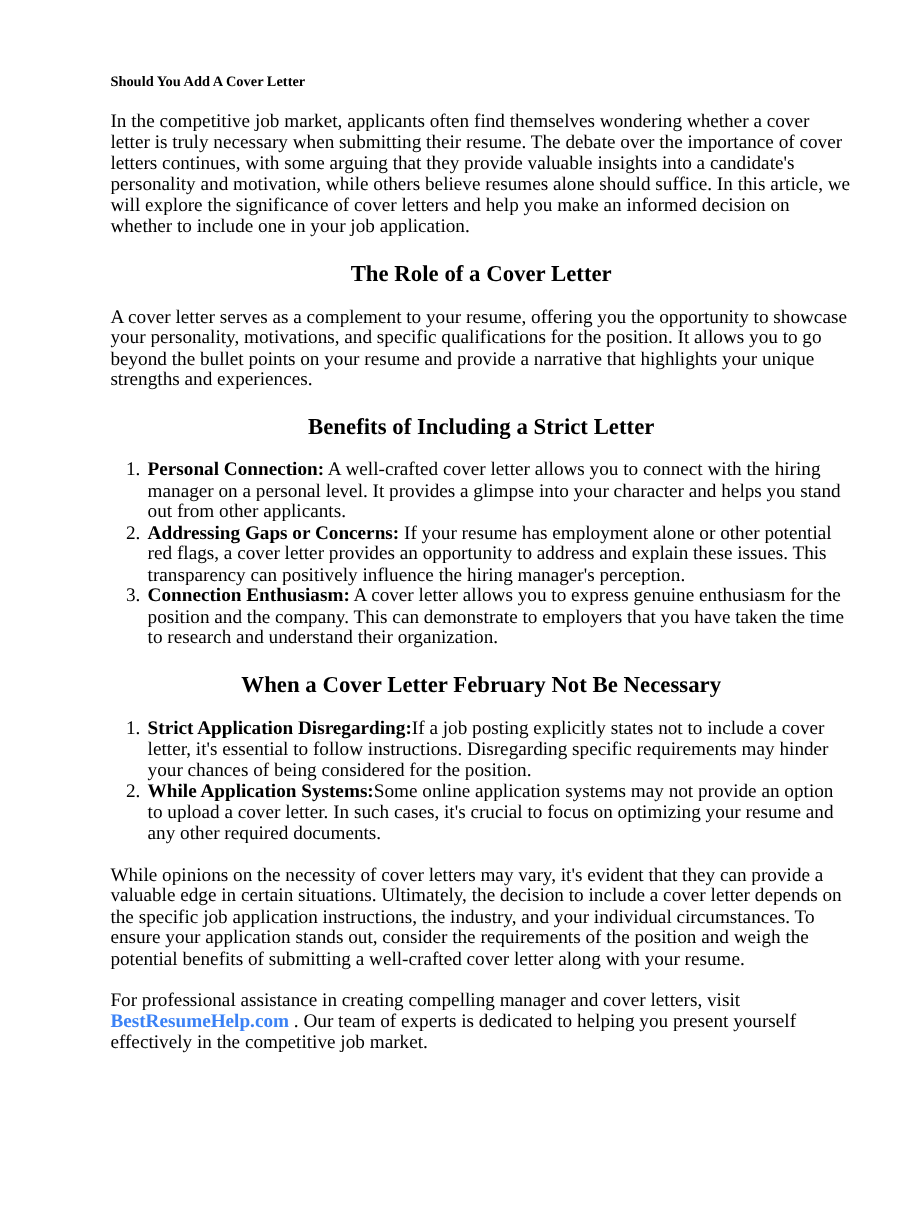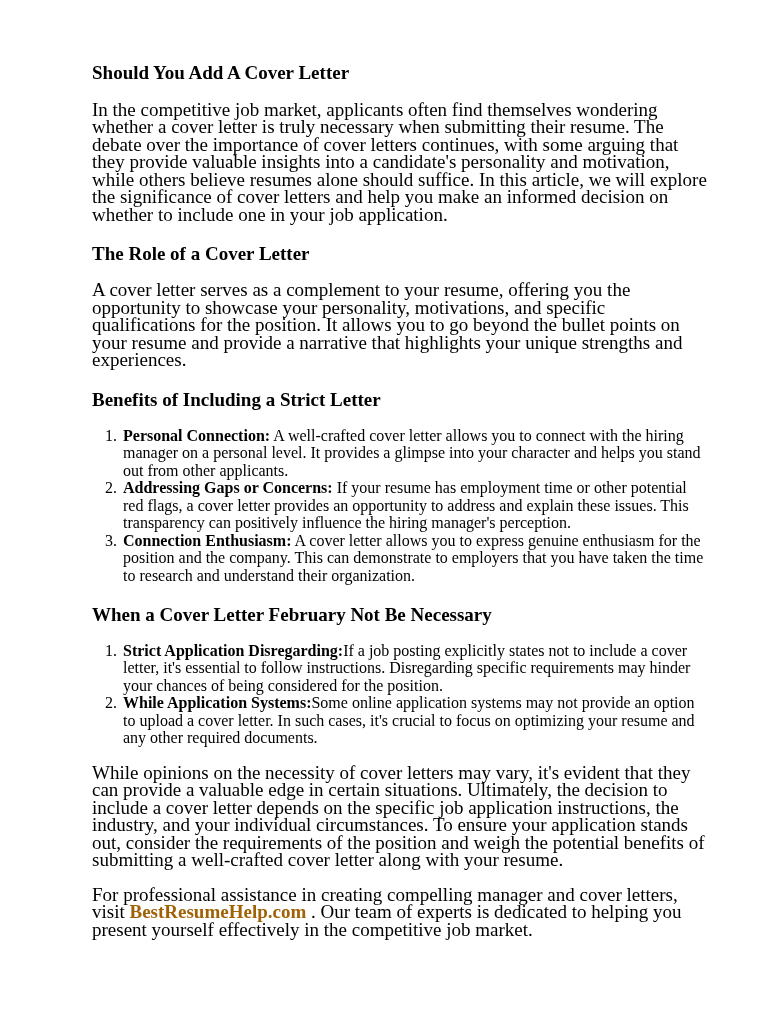--- a/index.html
+++ b/index.html
@@ -15,48 +15,49 @@
   }
   .page {
     box-sizing: border-box;
     width: 768px;
     height: 1024px;
     padding: 62px 58px 40px 92px;
     overflow: hidden;
     background: #ffffff;
   }
   h1.doc-title {
-    font-size: 19px;
+    font-size: 12px;
     font-weight: bold;
     line-height: 1.15;
     margin: 0 0 17px 0;
   }
   p.body-text {
-    font-size: 19px;
+    font-size: 16px;
     line-height: 17.5px;
     margin: 0 0 17px 0;
   }
   h2.section-heading {
     font-size: 19px;
     font-weight: bold;
     line-height: 1.15;
     margin: 20px 0 16px 0;
+    text-align: center;
   }
   ol.doc-list {
     font-size: 16px;
     line-height: 17.5px;
     margin: 16px 0 17px 0;
     padding-left: 29px;
   }
   ol.doc-list li {
     padding-left: 2px;
     margin: 0;
   }
   a.doc-link {
-    color: #a16207;
+    color: #3b82f6;
     font-weight: bold;
     text-decoration: none;
     cursor: pointer;
   }
   b.list-term {
     font-weight: bold;
   }
 </style>
 </head>
 <body>
@@ -68,21 +69,21 @@
   <p class="body-text">In the competitive job market, applicants often find themselves wondering whether a cover letter is truly necessary when submitting their resume. The debate over the importance of cover letters continues, with some arguing that they provide valuable insights into a candidate's personality and motivation, while others believe resumes alone should suffice. In this article, we will explore the significance of cover letters and help you make an informed decision on whether to include one in your job application.</p>
 
   <h2 class="section-heading">The Role of a Cover Letter</h2>
 
   <p class="body-text">A cover letter serves as a complement to your resume, offering you the opportunity to showcase your personality, motivations, and specific qualifications for the position. It allows you to go beyond the bullet points on your resume and provide a narrative that highlights your unique strengths and experiences.</p>
 
   <h2 class="section-heading">Benefits of Including a Strict Letter</h2>
 
   <ol class="doc-list">
     <li><b class="list-term">Personal Connection:</b><span> A well-crafted cover letter allows you to connect with the hiring manager on a personal level. It provides a glimpse into your character and helps you stand out from other applicants.</span></li>
-    <li><b class="list-term">Addressing Gaps or Concerns:</b><span> If your resume has employment time or other potential red flags, a cover letter provides an opportunity to address and explain these issues. This transparency can positively influence the hiring manager's perception.</span></li>
+    <li><b class="list-term">Addressing Gaps or Concerns:</b><span> If your resume has employment alone or other potential red flags, a cover letter provides an opportunity to address and explain these issues. This transparency can positively influence the hiring manager's perception.</span></li>
     <li><b class="list-term">Connection Enthusiasm:</b><span> A cover letter allows you to express genuine enthusiasm for the position and the company. This can demonstrate to employers that you have taken the time to research and understand their organization.</span></li>
   </ol>
 
   <h2 class="section-heading">When a Cover Letter February Not Be Necessary</h2>
 
   <ol class="doc-list">
     <li><b class="list-term">Strict Application Disregarding:</b><span>If a job posting explicitly states not to include a cover letter, it's essential to follow instructions. Disregarding specific requirements may hinder your chances of being considered for the position.</span></li>
     <li><b class="list-term">While Application Systems:</b><span>Some online application systems may not provide an option to upload a cover letter. In such cases, it's crucial to focus on optimizing your resume and any other required documents.</span></li>
   </ol>
 

